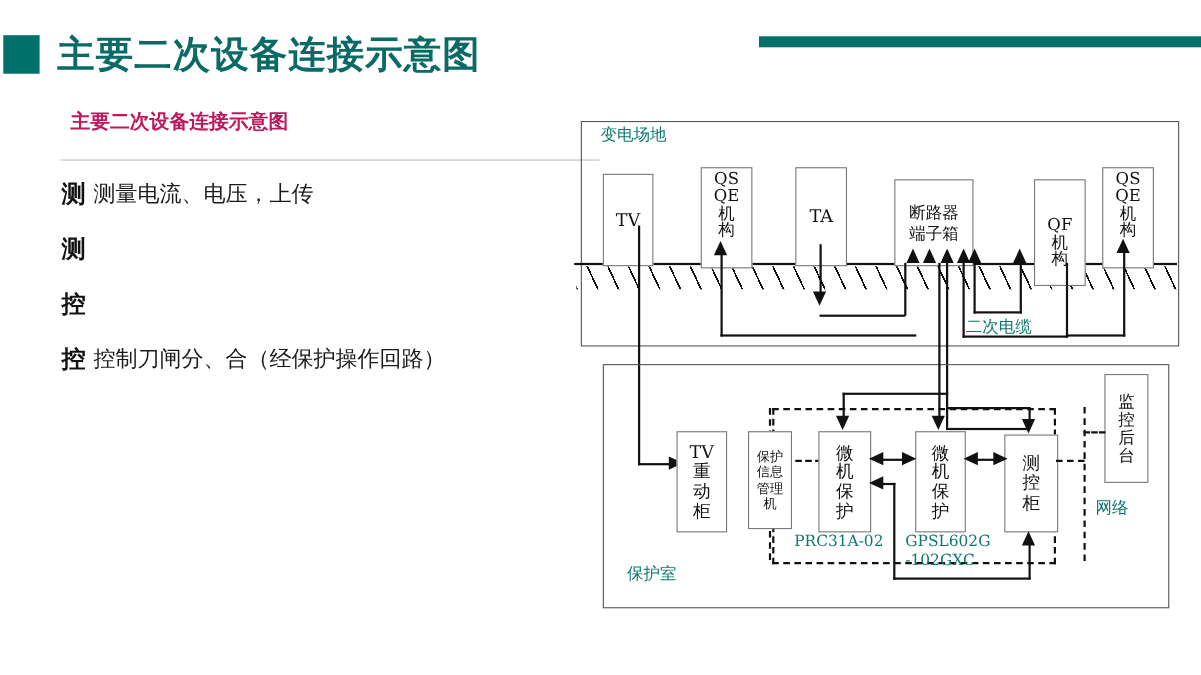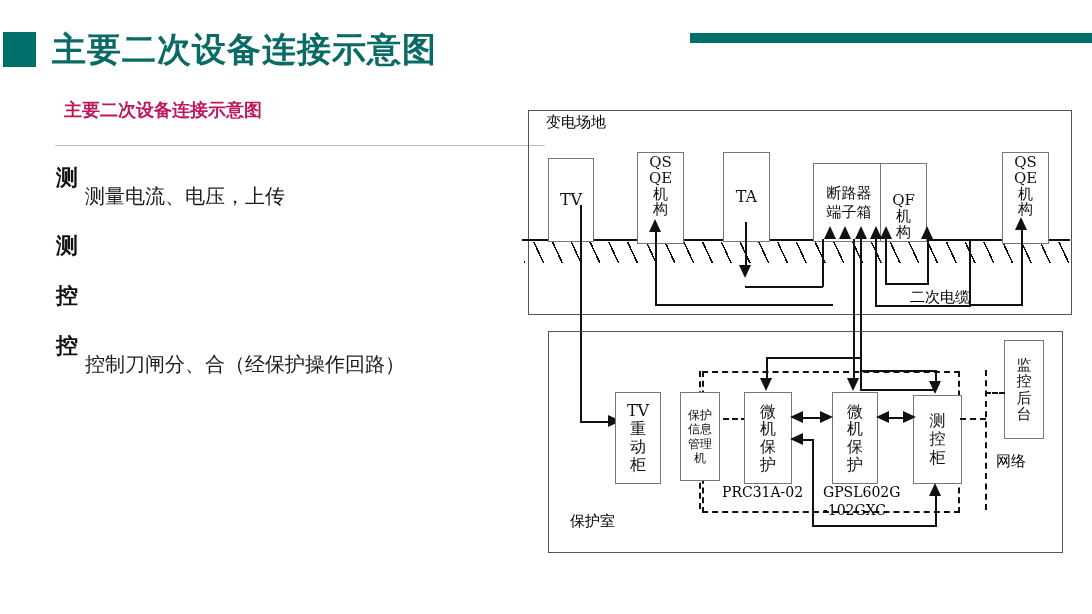--- a/index.html
+++ b/index.html
@@ -27,33 +27,32 @@
   
   #bullets{left:56px;top:163px;width:470px;}
   .bullet{display:flex;align-items:flex-start;margin-bottom:21px;}
   .bullet-key{
     font-size:22px;font-weight:bold;color:#111;flex:0 0 auto;margin-right:7px;
     line-height:1.32;font-family:"DejaVu Sans","Liberation Sans",sans-serif;
   }
   .bullet-text{
     font-size:20px;color:#1a1a1a;line-height:1.34;
     font-family:"DejaVu Sans","Liberation Sans",sans-serif;
-    margin-top:20px;
   }
 
   
   .outer-box{border:1.6px solid #555;background:transparent;}
   .dev-box{
     border:1.3px solid #777;background:#fff;
     display:flex;align-items:center;justify-content:center;text-align:center;
     font-family:"DejaVu Serif","Liberation Serif",serif;color:#111;
     line-height:1.02;
   }
   .lbl{
-    font-family:"DejaVu Serif","Liberation Serif",serif;color:#000000;
+    font-family:"DejaVu Serif","Liberation Serif",serif;color:#0f766e;
     white-space:nowrap;
   }
   
   .hline{background:#111;height:2px;}
   .vline{background:#111;width:2px;}
   .ground{background:#111;height:2.4px;}
   .hatch{
     background-image:repeating-linear-gradient(65deg,#111 0 1.5px,transparent 1.5px 17px);
   }
   .dashv{border-left:2px dashed #111;}
@@ -110,21 +109,21 @@
 
 <div class="abs dev-box" style="left:723px;top:152px;width:45px;height:88px;font-size:16px;">
   <span>TA</span>
 </div>
 
 <div class="abs dev-box" style="left:813px;top:163px;width:70px;height:77px;font-size:15px;flex-direction:column;justify-content:center;">
   <span style="white-space:pre-line;line-height:1.25;">断路器
 端子箱</span>
 </div>
 
-<div class="abs dev-box" style="left:880px;top:163px;width:45px;height:77px;font-size:15px;flex-direction:column;justify-content:flex-end;padding-top:0;">
+<div class="abs dev-box" style="left:940px;top:163px;width:45px;height:77px;font-size:15px;flex-direction:column;justify-content:center;padding-top:18px;">
   <span style="white-space:pre-line;line-height:1.06;">QF
 机
 构</span>
 </div>
 
 <div class="abs dev-box" style="left:1002px;top:152px;width:45px;height:88px;font-size:15px;flex-direction:column;justify-content:flex-start;padding-top:2px;">
   <span style="white-space:pre-line;line-height:1.05;">QS
 QE
 机
 构</span>
@@ -155,21 +154,21 @@
 <div class="abs vline" style="left:969px;top:239px;height:68px;"></div>
 <div class="abs vline" style="left:885px;top:239px;height:46px;"></div>
 <div class="abs hline" style="left:885px;top:283px;width:44px;"></div>
 <div class="abs vline" style="left:927px;top:239px;height:46px;"></div>
 <div class="abs ar ar-up" style="left:921px;top:226px;"></div>
 
 <div class="abs vline" style="left:1021px;top:226px;height:80px;"></div>
 <div class="abs ar ar-up" style="left:1015px;top:217px;"></div>
 <div class="abs hline" style="left:969px;top:304px;width:54px;"></div>
 
-<div class="abs lbl" style="left:910px;top:288px;font-size:15px;">二次电缆</div>
+<div class="abs lbl" style="left:878px;top:288px;font-size:15px;">二次电缆</div>
 
 <div class="abs outer-box" style="left:548px;top:331px;width:513px;height:220px;"></div>
 <div class="abs lbl" style="left:570px;top:512px;font-size:15px;">保护室</div>
 
 <div class="abs" style="left:702px;top:371px;width:254px;height:138px;border:2px dashed #111;"></div>
 
 <div class="abs dashv" style="left:699px;top:371px;height:138px;"></div>
 
 <div class="abs dashh" style="left:705px;top:418px;width:42px;"></div>
 

